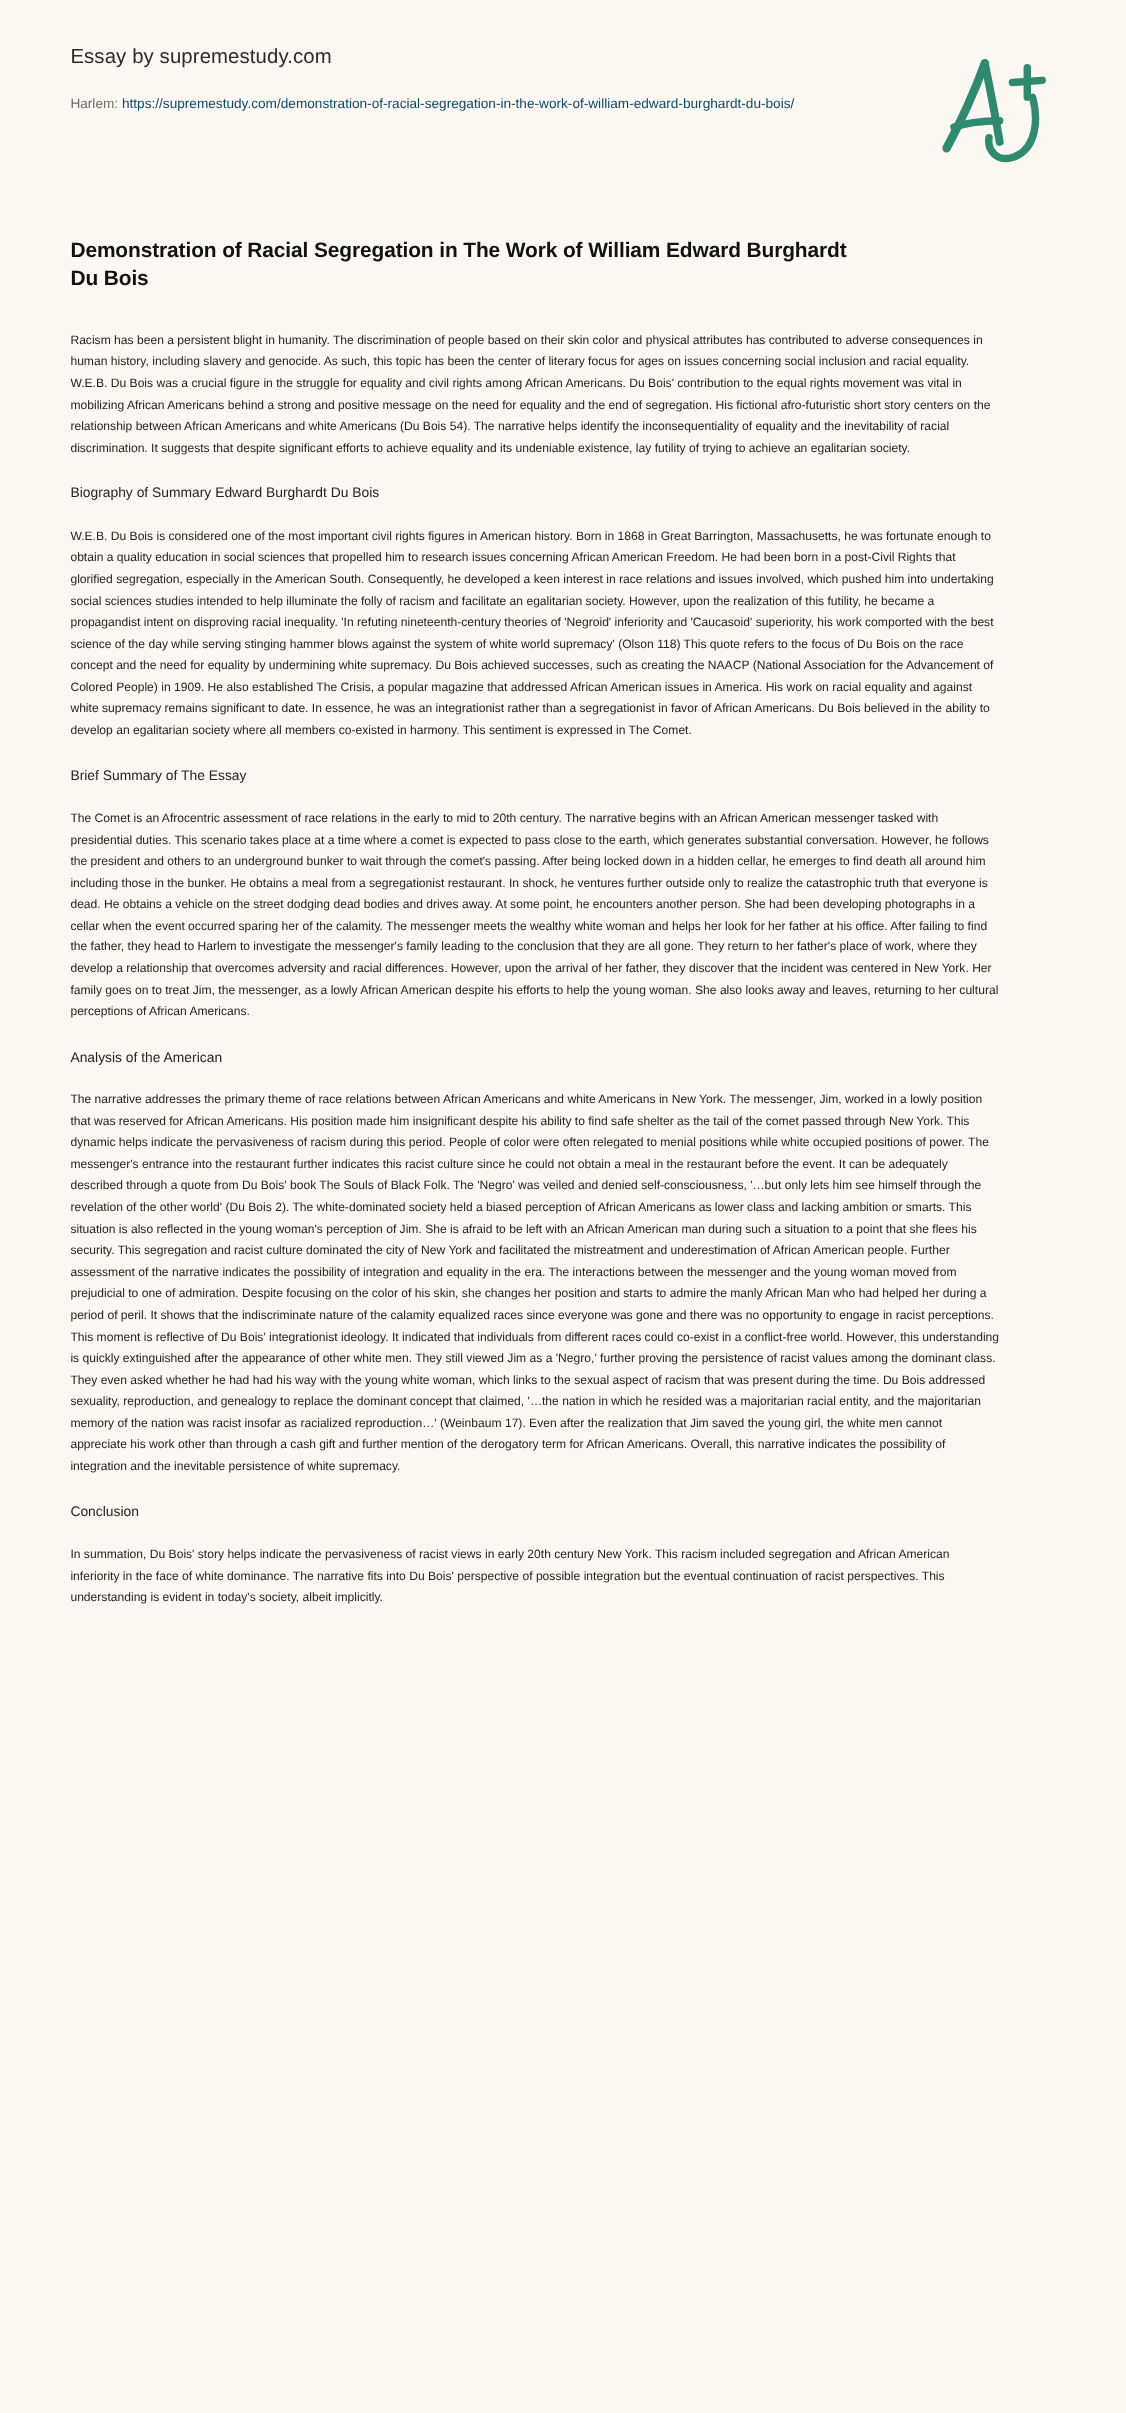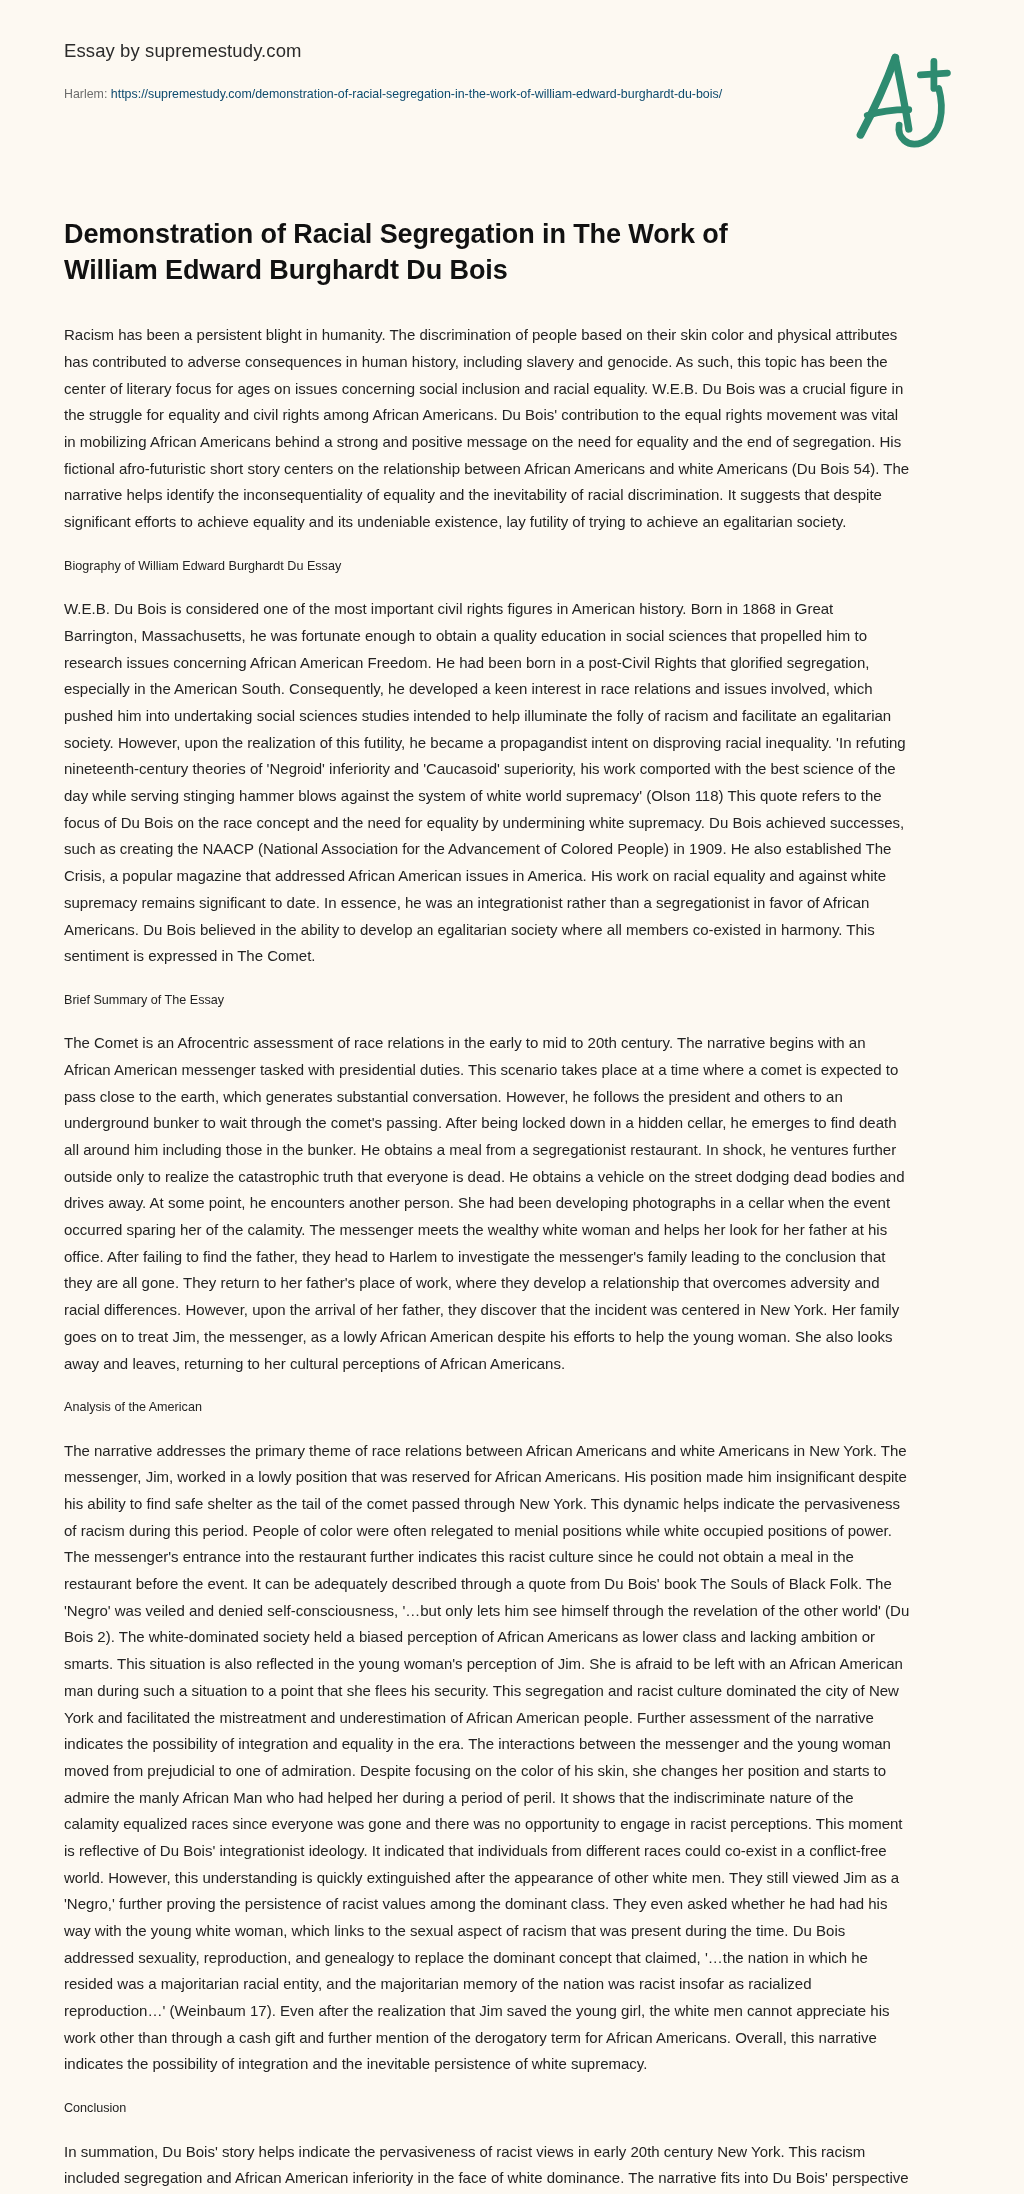--- a/index.html
+++ b/index.html
@@ -68,36 +68,36 @@
     display: block;
     width: 100%;
     height: 100%;
   }
 
   
   .title-block {
     padding: 56px 64px 0 64px;
   }
   .doc-title {
-    font-size: 27px;
+    font-size: 19px;
     font-weight: bold;
     line-height: 1.34;
     color: #111111;
     margin: 0;
     max-width: 720px;
     letter-spacing: -0.1px;
   }
 
   
   .body-block {
     padding: 34px 64px 0 64px;
   }
 
   .para {
-    font-size: 15px;
+    font-size: 11px;
     line-height: 1.78;
     color: #232323;
     margin: 0 0 19px 0;
     text-align: left;
     max-width: 846px;
   }
 
   .section-heading {
     font-size: 12.6px;
     line-height: 1.78;
@@ -142,21 +142,21 @@
   </div>
 
   <div class="title-block">
     <h1 class="doc-title">Demonstration of Racial Segregation in The Work of William Edward Burghardt Du Bois</h1>
   </div>
 
   <div class="body-block">
 
     <p class="para">Racism has been a persistent blight in humanity. The discrimination of people based on their skin color and physical attributes has contributed to adverse consequences in human history, including slavery and genocide. As such, this topic has been the center of literary focus for ages on issues concerning social inclusion and racial equality. W.E.B. Du Bois was a crucial figure in the struggle for equality and civil rights among African Americans. Du Bois' contribution to the equal rights movement was vital in mobilizing African Americans behind a strong and positive message on the need for equality and the end of segregation. His fictional afro-futuristic short story centers on the relationship between African Americans and white Americans (Du Bois 54). The narrative helps identify the inconsequentiality of equality and the inevitability of racial discrimination. It suggests that despite significant efforts to achieve equality and its undeniable existence, lay futility of trying to achieve an egalitarian society.</p>
 
-    <p class="section-heading">Biography of William Edward Burghardt Du Essay</p>
+    <p class="section-heading">Biography of Summary Edward Burghardt Du Bois</p>
 
     <p class="para">W.E.B. Du Bois is considered one of the most important civil rights figures in American history. Born in 1868 in Great Barrington, Massachusetts, he was fortunate enough to obtain a quality education in social sciences that propelled him to research issues concerning African American Freedom. He had been born in a post-Civil Rights that glorified segregation, especially in the American South. Consequently, he developed a keen interest in race relations and issues involved, which pushed him into undertaking social sciences studies intended to help illuminate the folly of racism and facilitate an egalitarian society. However, upon the realization of this futility, he became a propagandist intent on disproving racial inequality. 'In refuting nineteenth-century theories of 'Negroid' inferiority and 'Caucasoid' superiority, his work comported with the best science of the day while serving stinging hammer blows against the system of white world supremacy' (Olson 118) This quote refers to the focus of Du Bois on the race concept and the need for equality by undermining white supremacy. Du Bois achieved successes, such as creating the NAACP (National Association for the Advancement of Colored People) in 1909. He also established The Crisis, a popular magazine that addressed African American issues in America. His work on racial equality and against white supremacy remains significant to date. In essence, he was an integrationist rather than a segregationist in favor of African Americans. Du Bois believed in the ability to develop an egalitarian society where all members co-existed in harmony. This sentiment is expressed in The Comet.</p>
 
     <p class="section-heading">Brief Summary of The Essay</p>
 
     <p class="para">The Comet is an Afrocentric assessment of race relations in the early to mid to 20th century. The narrative begins with an African American messenger tasked with presidential duties. This scenario takes place at a time where a comet is expected to pass close to the earth, which generates substantial conversation. However, he follows the president and others to an underground bunker to wait through the comet's passing. After being locked down in a hidden cellar, he emerges to find death all around him including those in the bunker. He obtains a meal from a segregationist restaurant. In shock, he ventures further outside only to realize the catastrophic truth that everyone is dead. He obtains a vehicle on the street dodging dead bodies and drives away. At some point, he encounters another person. She had been developing photographs in a cellar when the event occurred sparing her of the calamity. The messenger meets the wealthy white woman and helps her look for her father at his office. After failing to find the father, they head to Harlem to investigate the messenger's family leading to the conclusion that they are all gone. They return to her father's place of work, where they develop a relationship that overcomes adversity and racial differences. However, upon the arrival of her father, they discover that the incident was centered in New York. Her family goes on to treat Jim, the messenger, as a lowly African American despite his efforts to help the young woman. She also looks away and leaves, returning to her cultural perceptions of African Americans.</p>
 
     <p class="section-heading">Analysis of the American</p>
 
     <p class="para">The narrative addresses the primary theme of race relations between African Americans and white Americans in New York. The messenger, Jim, worked in a lowly position that was reserved for African Americans. His position made him insignificant despite his ability to find safe shelter as the tail of the comet passed through New York. This dynamic helps indicate the pervasiveness of racism during this period. People of color were often relegated to menial positions while white occupied positions of power. The messenger's entrance into the restaurant further indicates this racist culture since he could not obtain a meal in the restaurant before the event. It can be adequately described through a quote from Du Bois' book The Souls of Black Folk. The 'Negro' was veiled and denied self-consciousness, '…but only lets him see himself through the revelation of the other world' (Du Bois 2). The white-dominated society held a biased perception of African Americans as lower class and lacking ambition or smarts. This situation is also reflected in the young woman's perception of Jim. She is afraid to be left with an African American man during such a situation to a point that she flees his security. This segregation and racist culture dominated the city of New York and facilitated the mistreatment and underestimation of African American people. Further assessment of the narrative indicates the possibility of integration and equality in the era. The interactions between the messenger and the young woman moved from prejudicial to one of admiration. Despite focusing on the color of his skin, she changes her position and starts to admire the manly African Man who had helped her during a period of peril. It shows that the indiscriminate nature of the calamity equalized races since everyone was gone and there was no opportunity to engage in racist perceptions. This moment is reflective of Du Bois' integrationist ideology. It indicated that individuals from different races could co-exist in a conflict-free world. However, this understanding is quickly extinguished after the appearance of other white men. They still viewed Jim as a 'Negro,' further proving the persistence of racist values among the dominant class. They even asked whether he had had his way with the young white woman, which links to the sexual aspect of racism that was present during the time. Du Bois addressed sexuality, reproduction, and genealogy to replace the dominant concept that claimed, '…the nation in which he resided was a majoritarian racial entity, and the majoritarian memory of the nation was racist insofar as racialized reproduction…' (Weinbaum 17). Even after the realization that Jim saved the young girl, the white men cannot appreciate his work other than through a cash gift and further mention of the derogatory term for African Americans. Overall, this narrative indicates the possibility of integration and the inevitable persistence of white supremacy.</p>

